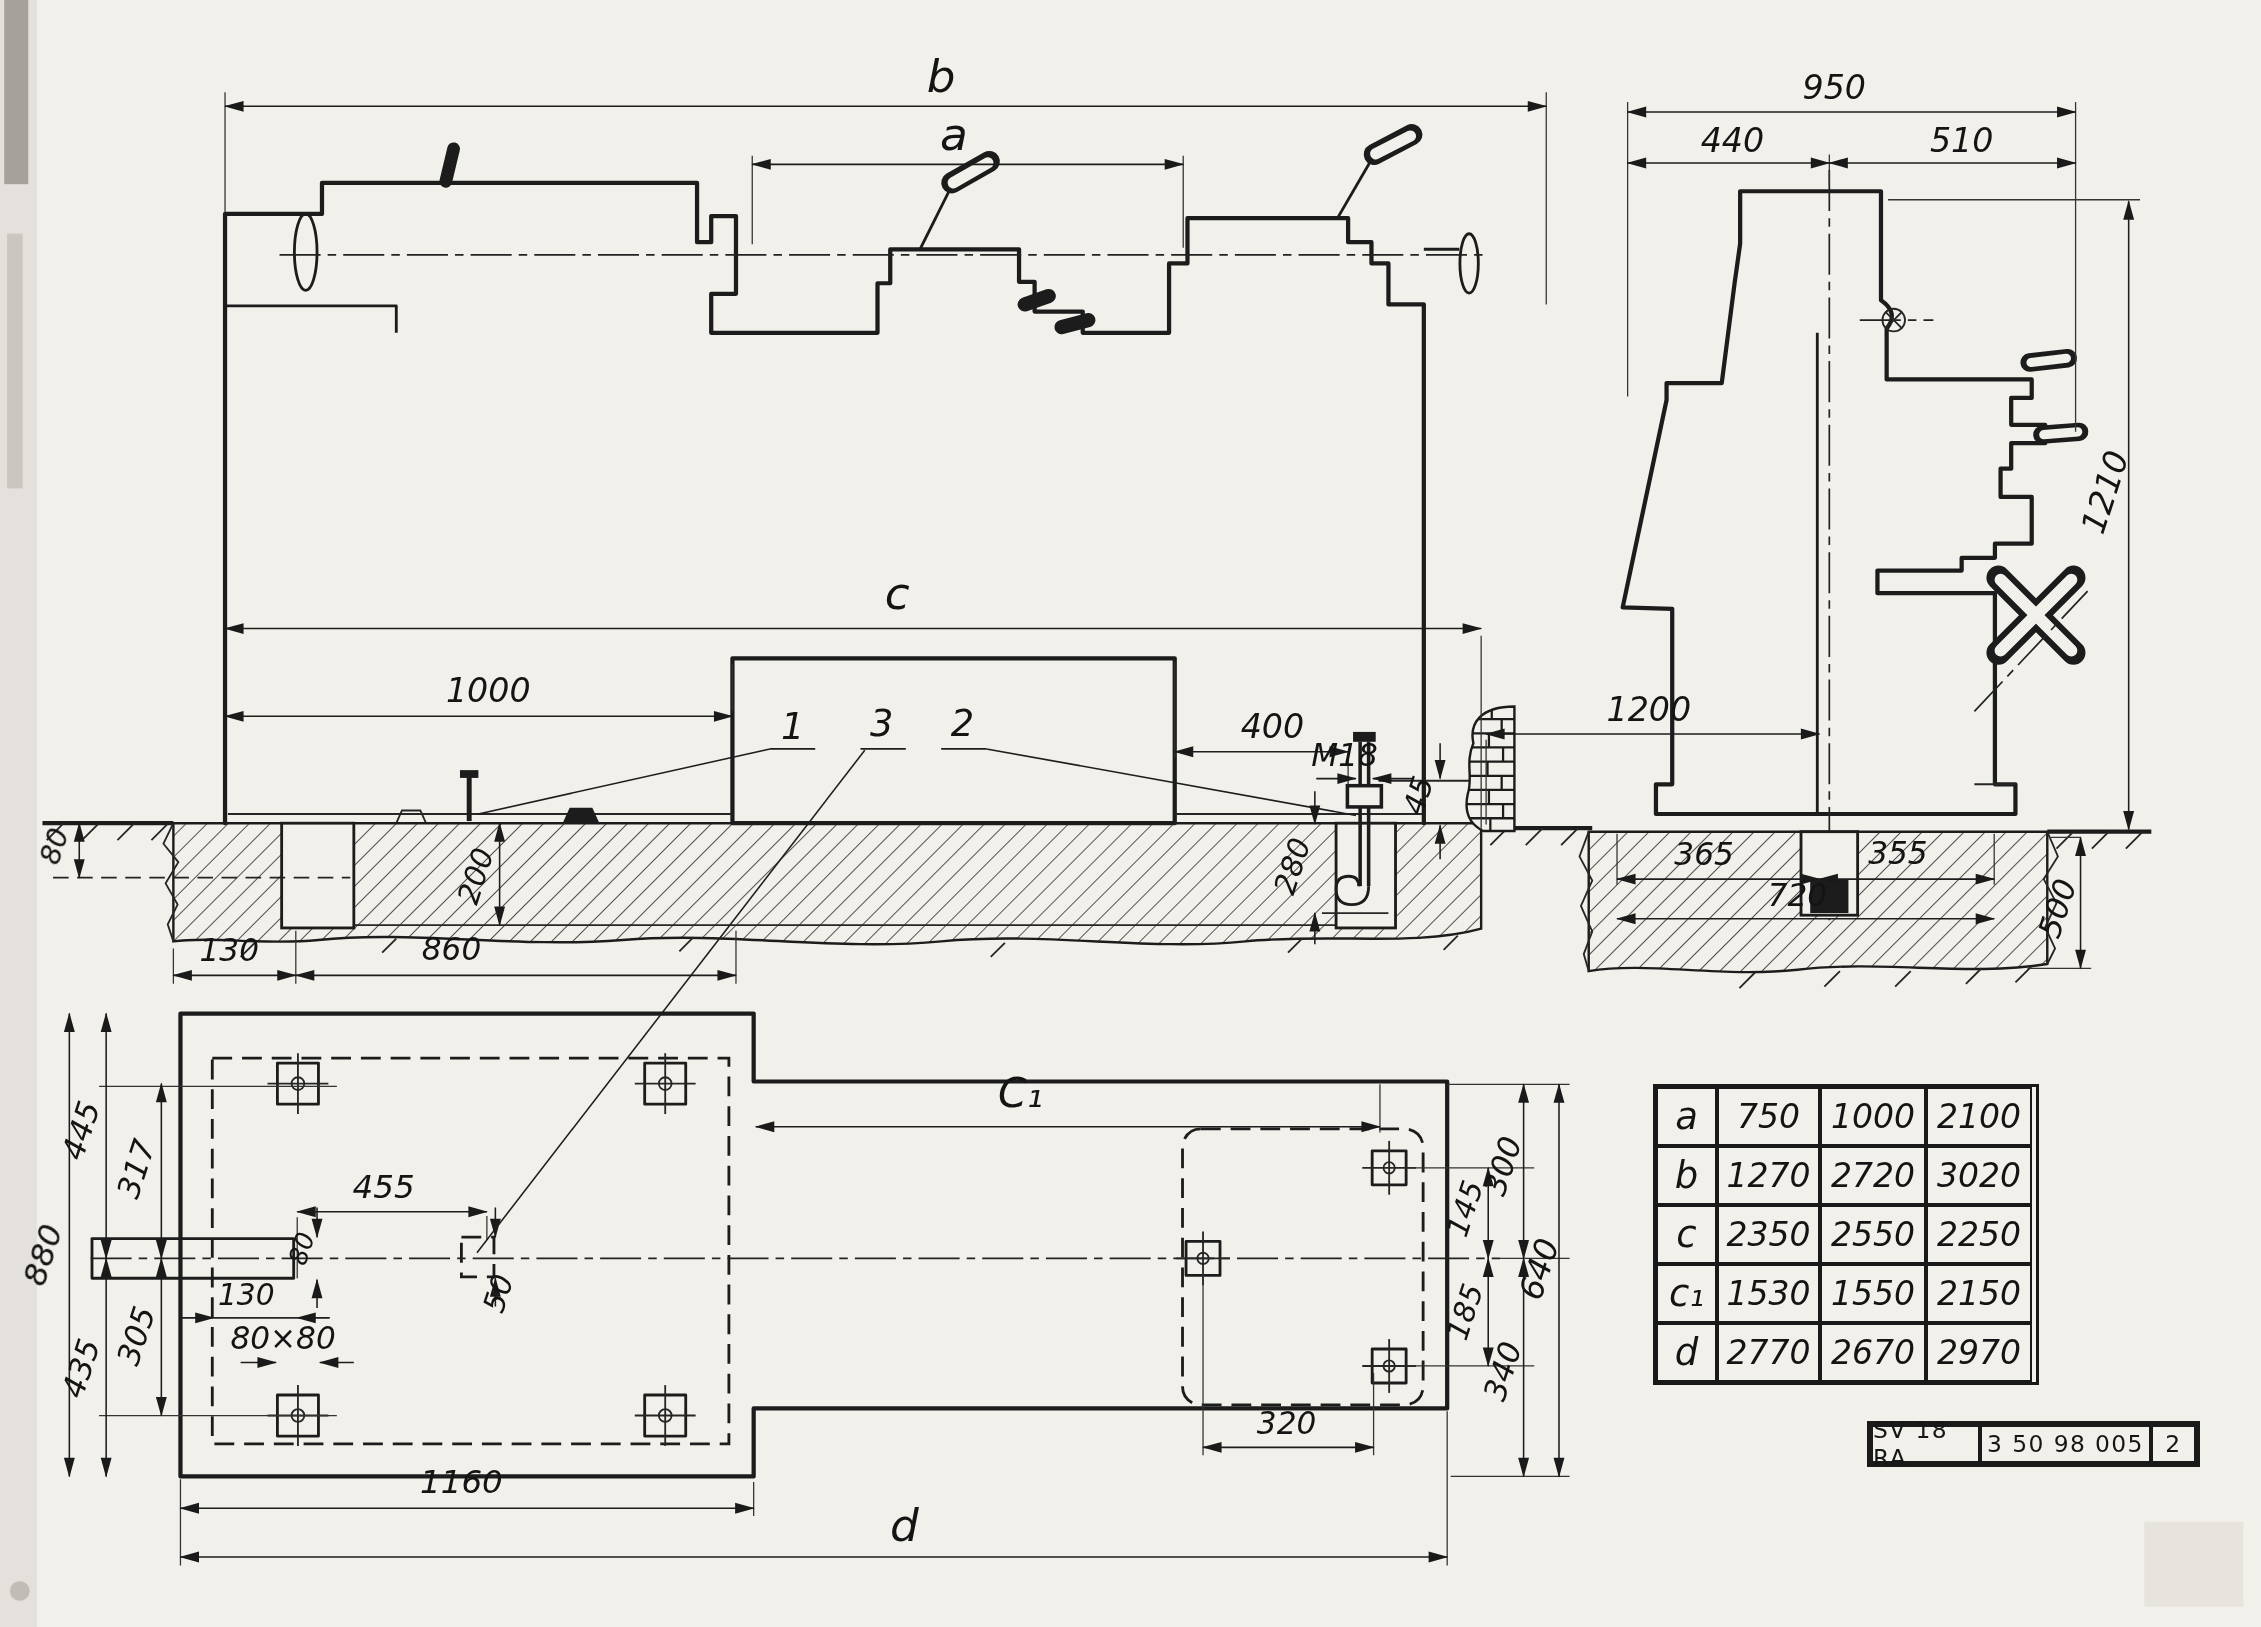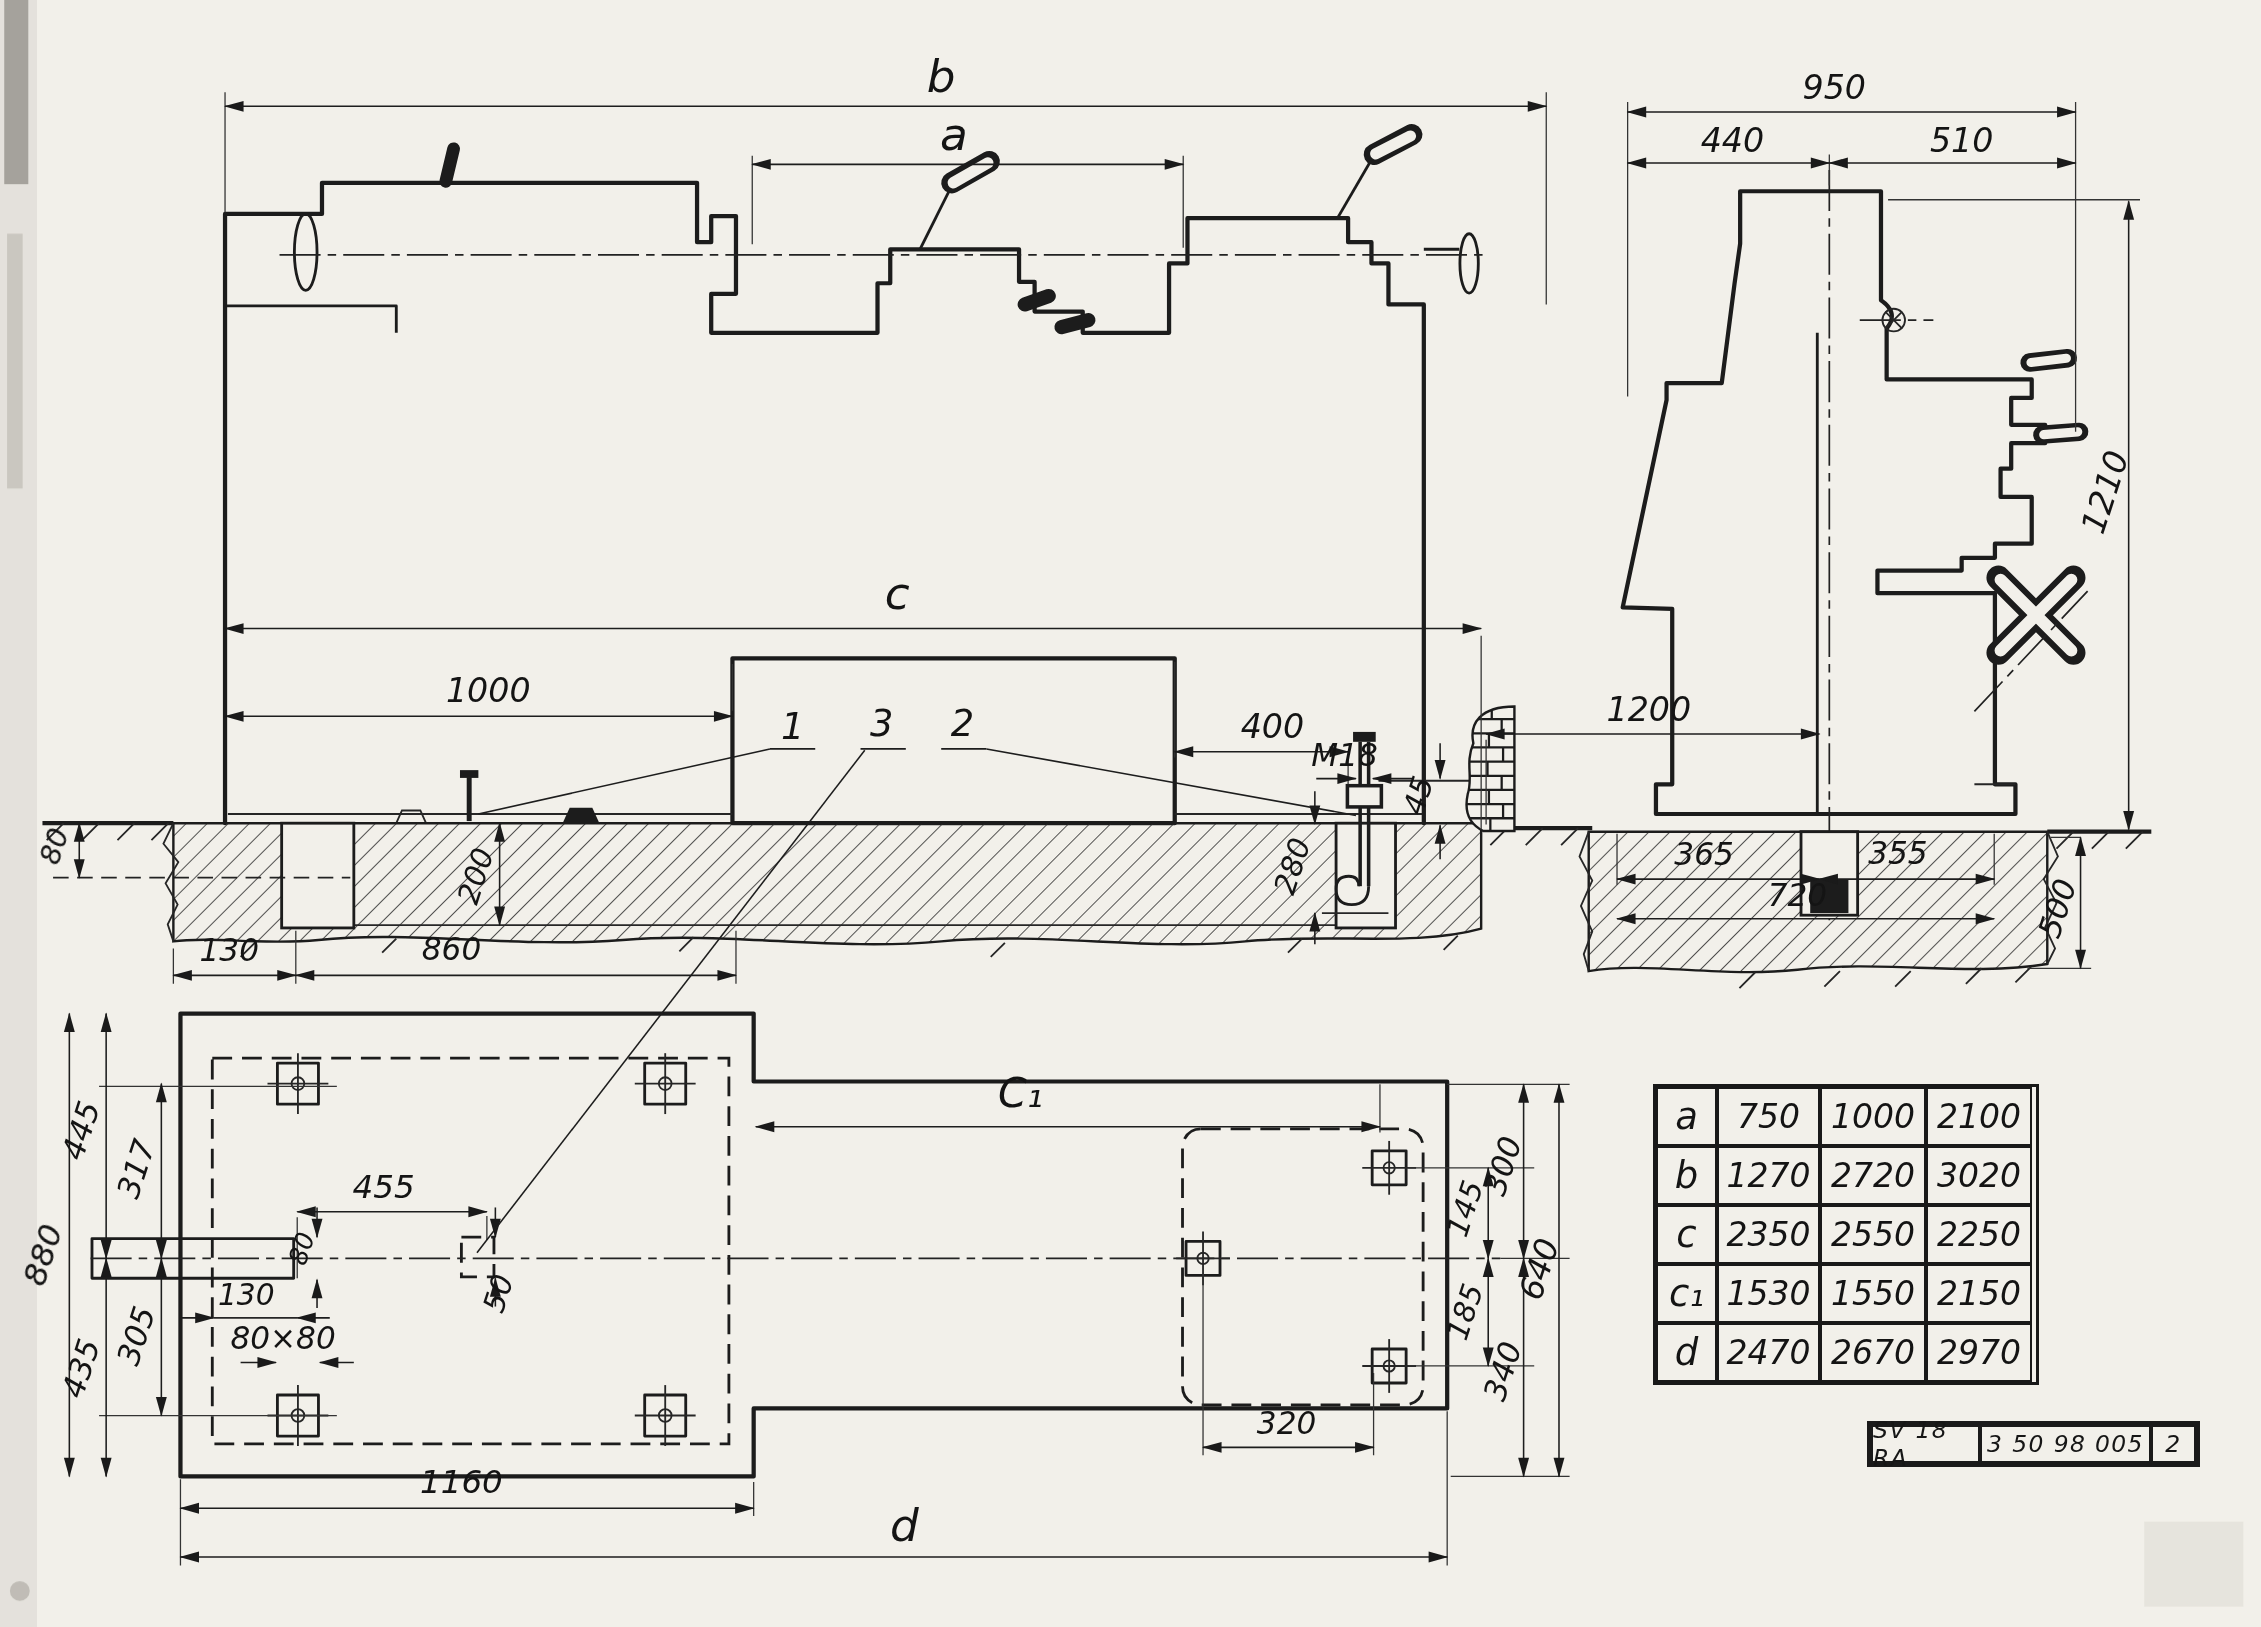--- a/index.html
+++ b/index.html
@@ -20,21 +20,21 @@
   .clb{font-style:italic;fill:#141414;text-anchor:middle;font-size:52px}
   
   .tbl{position:absolute;left:1653px;top:1084px;width:380px;border:3.5px solid #191919;
        display:grid;grid-template-columns:61px 103px 106px 106px;background:rgba(242,240,234,.6)}
   .tbl>div{border:2.1px solid #191919;height:55px;display:flex;align-items:center;justify-content:center;
        font-style:italic;font-size:33px;color:#141414}
   .tp{font-size:37px !important}
   
   .ttl{position:absolute;left:1867px;top:1421px;display:flex;border:4.2px solid #1a1a1a;background:rgba(242,240,234,.6)}
   .ttl>div{border:2.1px solid #1a1a1a;height:34px;display:flex;align-items:center;justify-content:center;
-       font-style:italic;font-size:23.4px;color:#161616;letter-spacing:1.4px}
+       font-size:23.4px;color:#161616;letter-spacing:1.4px}
   .tc1{width:105px}.tc2{width:167px}.tc3{width:41px}
 </style>
 </head>
 <body>
 
 <div class="sheet">
 <svg id="drw" viewBox="0 0 3195 2300">
   <defs>
     <marker id="ma" viewBox="0 0 20 20" refX="18" refY="10" markerWidth="14" markerHeight="14" orient="auto-start-reverse">
       <path d="M1,5 L19,10 L1,15 z" fill="#1a1a1a"></path>
@@ -354,21 +354,21 @@
   <div>3020</div>
   <div class="tp">c</div>
   <div>2350</div>
   <div>2550</div>
   <div>2250</div>
   <div class="tp">c₁</div>
   <div>1530</div>
   <div>1550</div>
   <div>2150</div>
   <div class="tp">d</div>
-  <div>2470</div>
+  <div>2770</div>
   <div>2670</div>
   <div>2970</div>
 </div>
 
 <div class="ttl">
   <div class="tc1">SV 18 RA</div>
   <div class="tc2">3 50 98 005</div>
   <div class="tc3">2</div>
 </div>
 </div>

